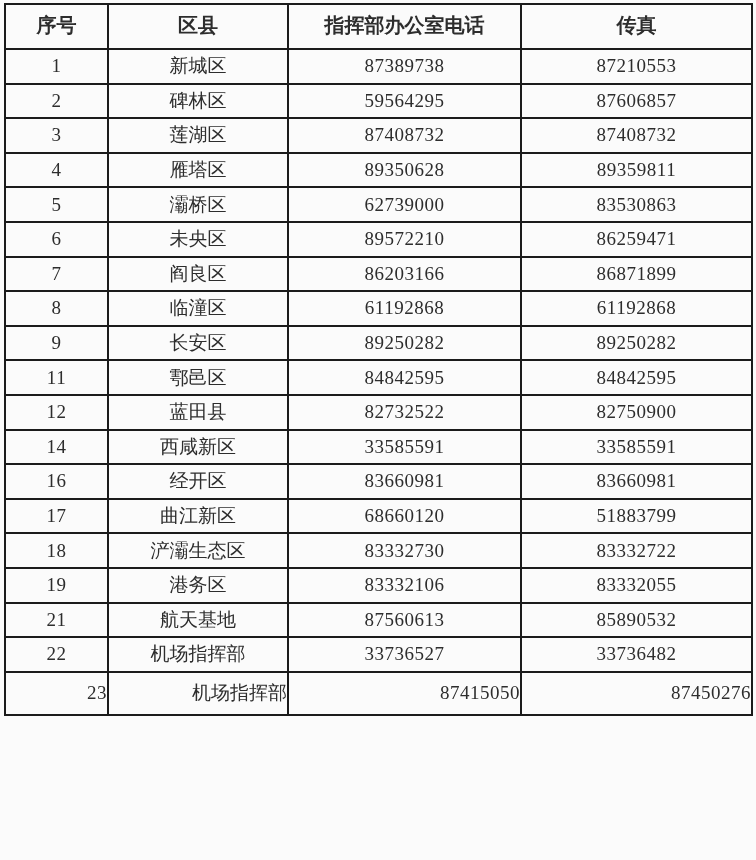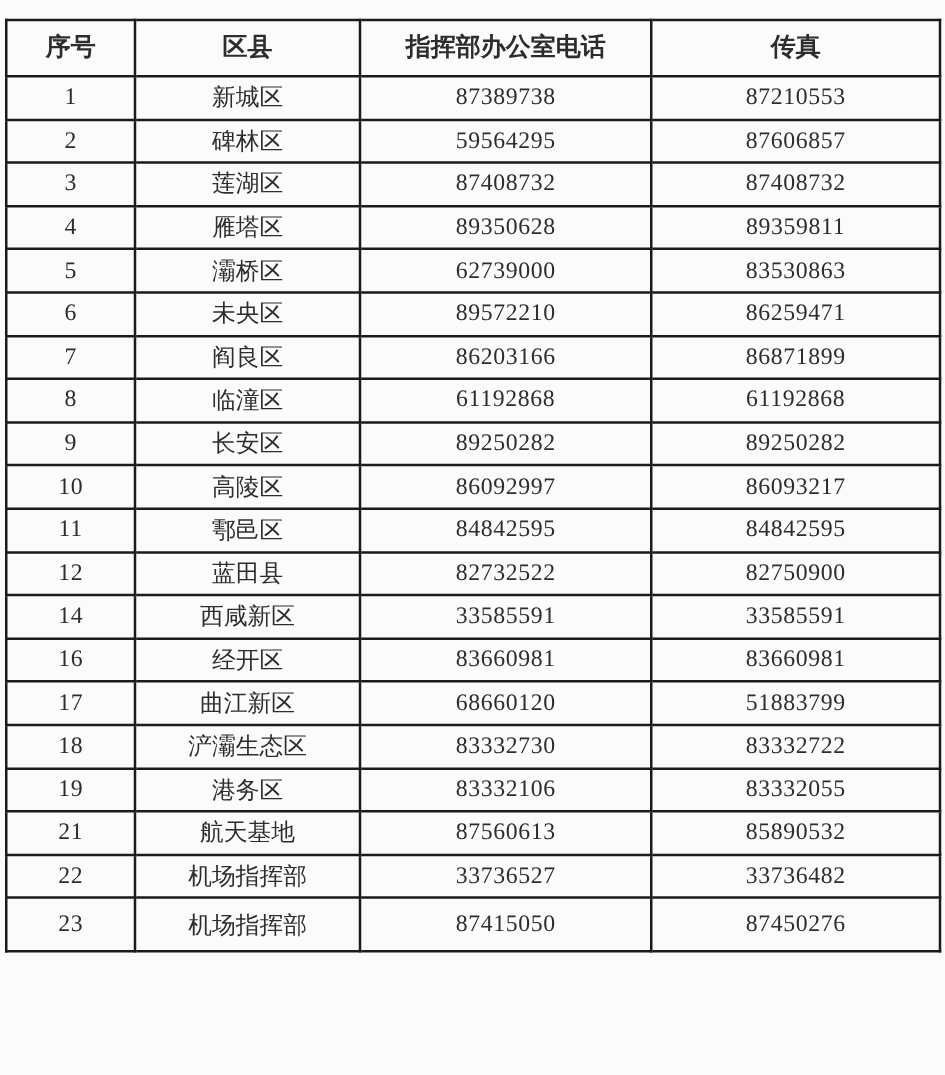--- a/index.html
+++ b/index.html
@@ -11,21 +11,20 @@
     font-family: "Liberation Serif", "DejaVu Serif", serif;
     overflow: hidden;
   }
   .page {
     padding: 3px 0 0 4px;
   }
   table.contact-table {
     border-collapse: collapse;
     table-layout: fixed;
     width: 747px;
-    margin-top: 12px;
   }
   .contact-table th,
   .contact-table td {
     border: 2px solid #1b1b1b;
     text-align: center;
     color: #2d2d2d;
     overflow: hidden;
     white-space: nowrap;
   }
   .contact-table th {
@@ -38,20 +37,21 @@
   }
   .contact-table td {
     height: 32.6px;
     font-size: 19px;
     font-weight: normal;
     vertical-align: middle;
     padding: 0;
   }
   .contact-table tbody tr:last-child td {
     height: 41px;
+    text-align: right;
   }
   .col-no   { width: 103px; }
   .col-dist { width: 180px; }
   .col-tel  { width: 233px; }
   .col-fax  { width: 231px; }
   .num {
     letter-spacing: 0.5px;
   }
 </style>
 </head>
@@ -122,26 +122,20 @@
     <td class="num">61192868</td>
     <td class="num">61192868</td>
   </tr>
         <tr>
     <td class="num">9</td>
     <td>长安区</td>
     <td class="num">89250282</td>
     <td class="num">89250282</td>
   </tr>
         <tr>
-    <td class="num">10</td>
-    <td>高陵区</td>
-    <td class="num">86092997</td>
-    <td class="num">86093217</td>
-  </tr>
-        <tr>
     <td class="num">11</td>
     <td>鄠邑区</td>
     <td class="num">84842595</td>
     <td class="num">84842595</td>
   </tr>
         <tr>
     <td class="num">12</td>
     <td>蓝田县</td>
     <td class="num">82732522</td>
     <td class="num">82750900</td>

